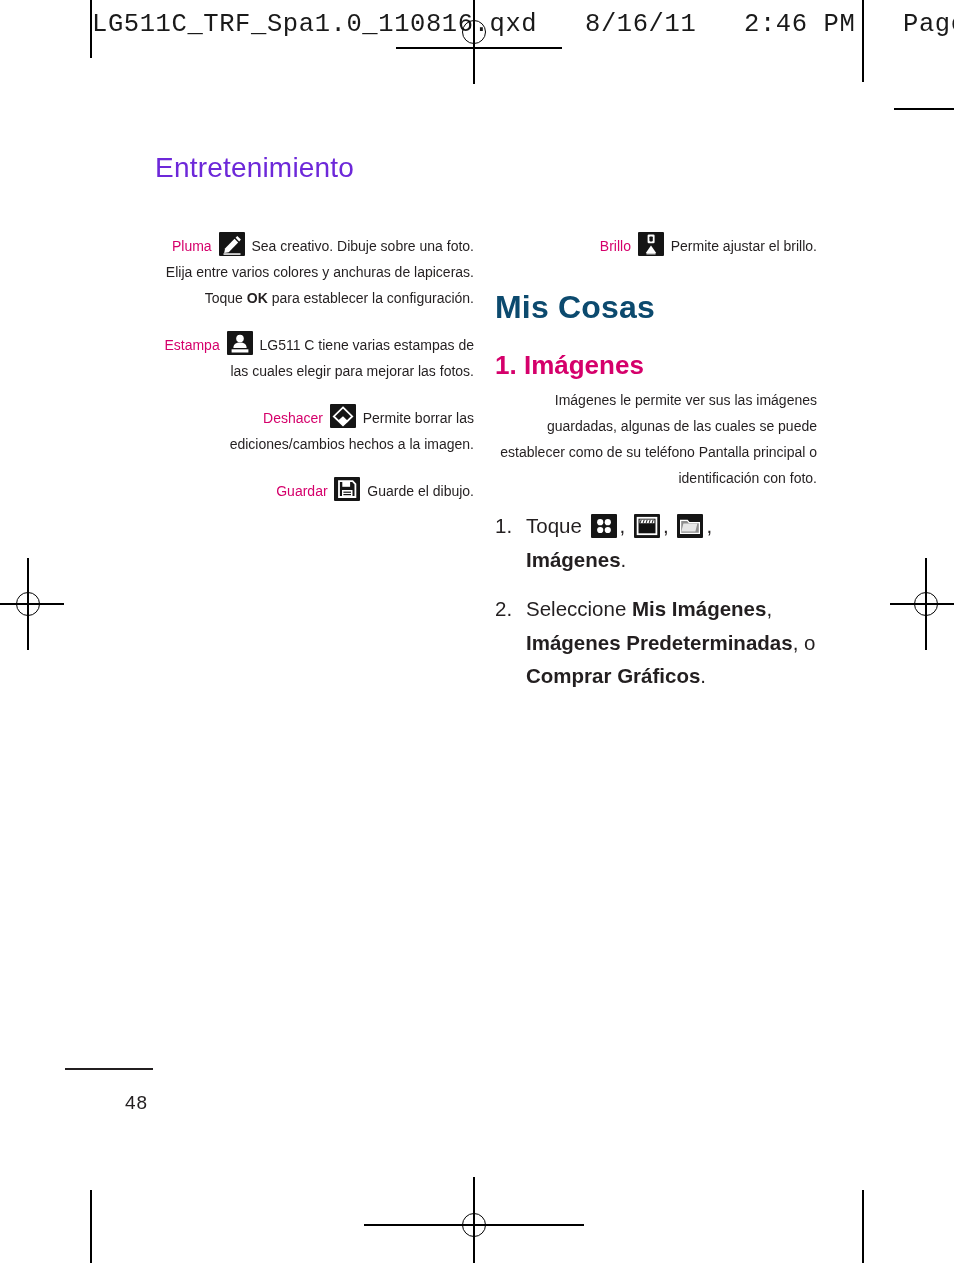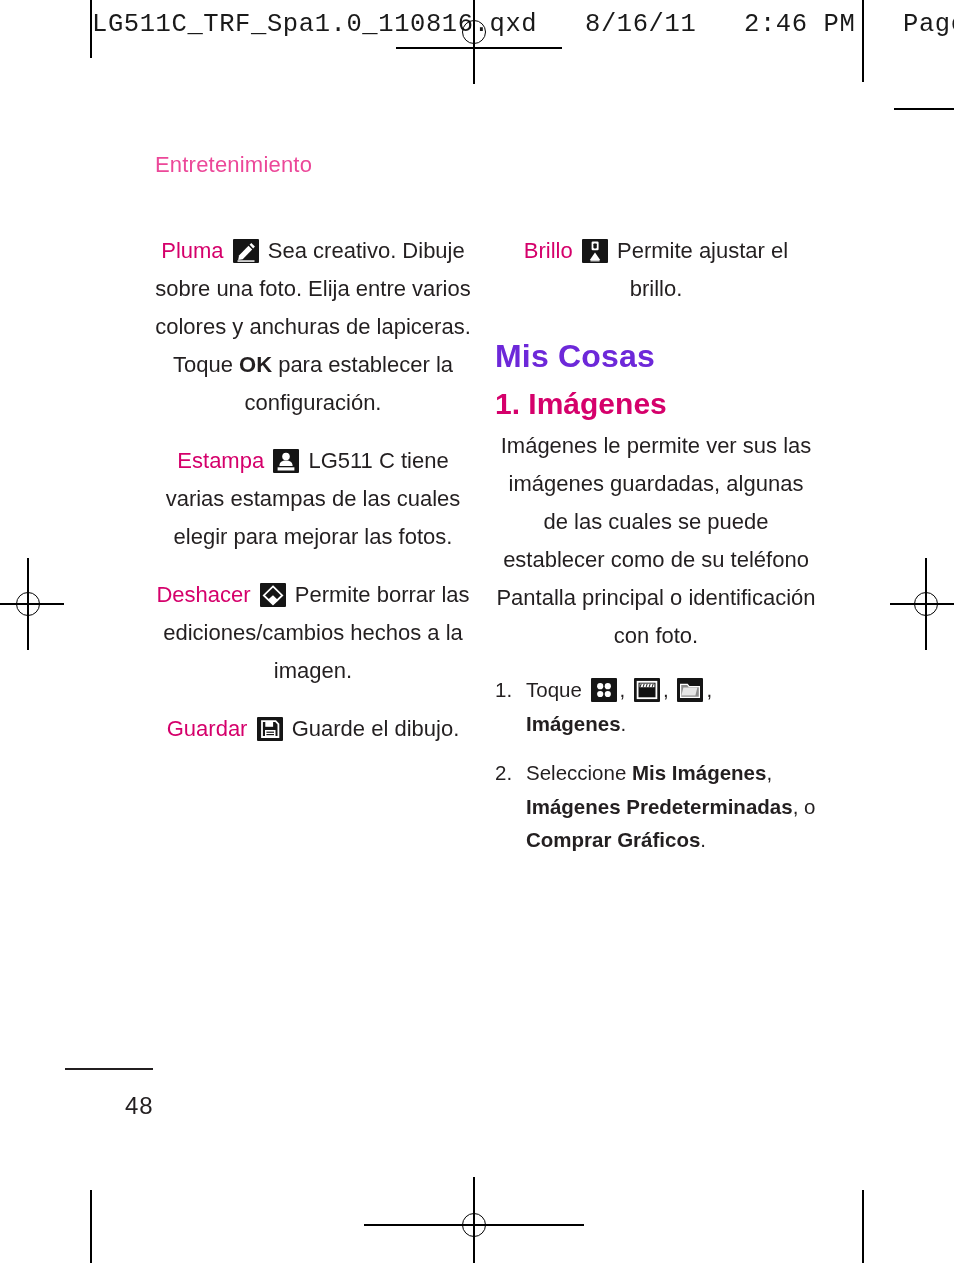--- a/index.html
+++ b/index.html
@@ -61,40 +61,40 @@
   .reg.right .hz { left: -18px; }
   .reg.bottom .hz{ left: -92px; width: 220px; }
   .reg.bottom .vt{ top: -30px; height: 96px; }
   .reg.top .vt   { top: -26px; height: 96px; }
 
   
   #page-title {
     position: absolute;
     left: 155px;
     top: 152px;
-    font-size: 22px;
-    color: #ec4899;
+    font-size: 28px;
+    color: #6d28d9;
     font-weight: 400;
     letter-spacing: 0.2px;
   }
 
   .column {
     position: absolute;
     top: 232px;
     width: 322px;
   }
   #col-left  { left: 152px; }
   #col-right { left: 495px; }
 
   .para {
-    font-size: 22px;
-    line-height: 38px;
+    font-size: 14px;
+    line-height: 26px;
     color: #231f20;
     margin: 0 0 20px 0;
-    text-align: center;
+    text-align: right;
   }
   .para.tight { margin-bottom: 18px; }
 
   .term {
     color: #d5006b;
   }
   .bold { font-weight: bold; }
 
   
   .gicon {
@@ -105,27 +105,27 @@
     background: #151515;
     position: relative;
     margin: 0 3px;
     border-radius: 1px;
     overflow: hidden;
   }
   .gicon svg { display:block; }
 
   .h-section {
     font-size: 32px;
-    color: #6d28d9;
+    color: #0c4a6e;
     font-weight: bold;
-    margin: 30px 0 12px 0;
+    margin: 30px 0 24px 0;
     letter-spacing: 0.2px;
   }
   .h-sub {
-    font-size: 30px;
+    font-size: 26px;
     color: #d5006b;
     font-weight: bold;
     margin: 6px 0 6px 0;
   }
 
   .steps { margin: 0; padding: 0; list-style: none; }
   .step {
     font-size: 20.5px;
     line-height: 33.6px;
     color: #231f20;
@@ -145,21 +145,21 @@
     left: 65px;
     top: 1068px;
     width: 88px;
     height: 1.6px;
     background: #231f20;
   }
   #page-number {
     position: absolute;
     left: 125px;
     top: 1092px;
-    font-size: 24px;
+    font-size: 19px;
     color: #231f20;
     letter-spacing: 1px;
   }
 </style>
 </head>
 <body>
 
 <div id="print-slug">LG511C_TRF_Spa1.0_110816.qxd   8/16/11   2:46 PM   Page 48</div>
 
 <div class="mark-line" style="left:90px; top:0; width:1.6px; height:58px;"></div>

